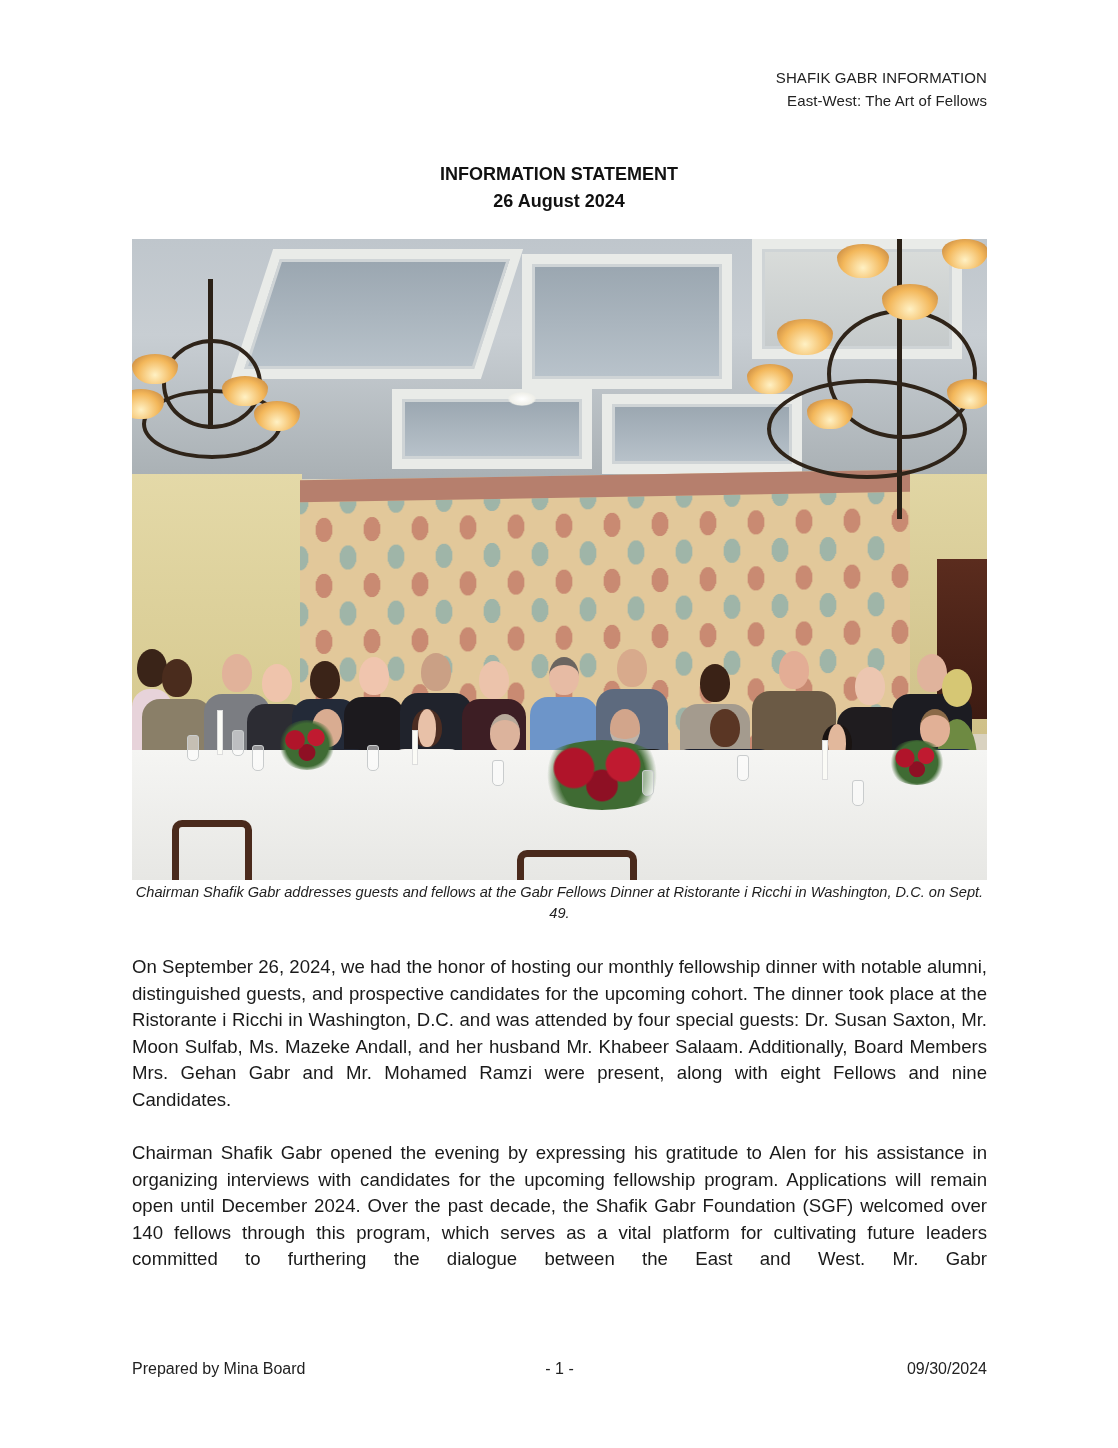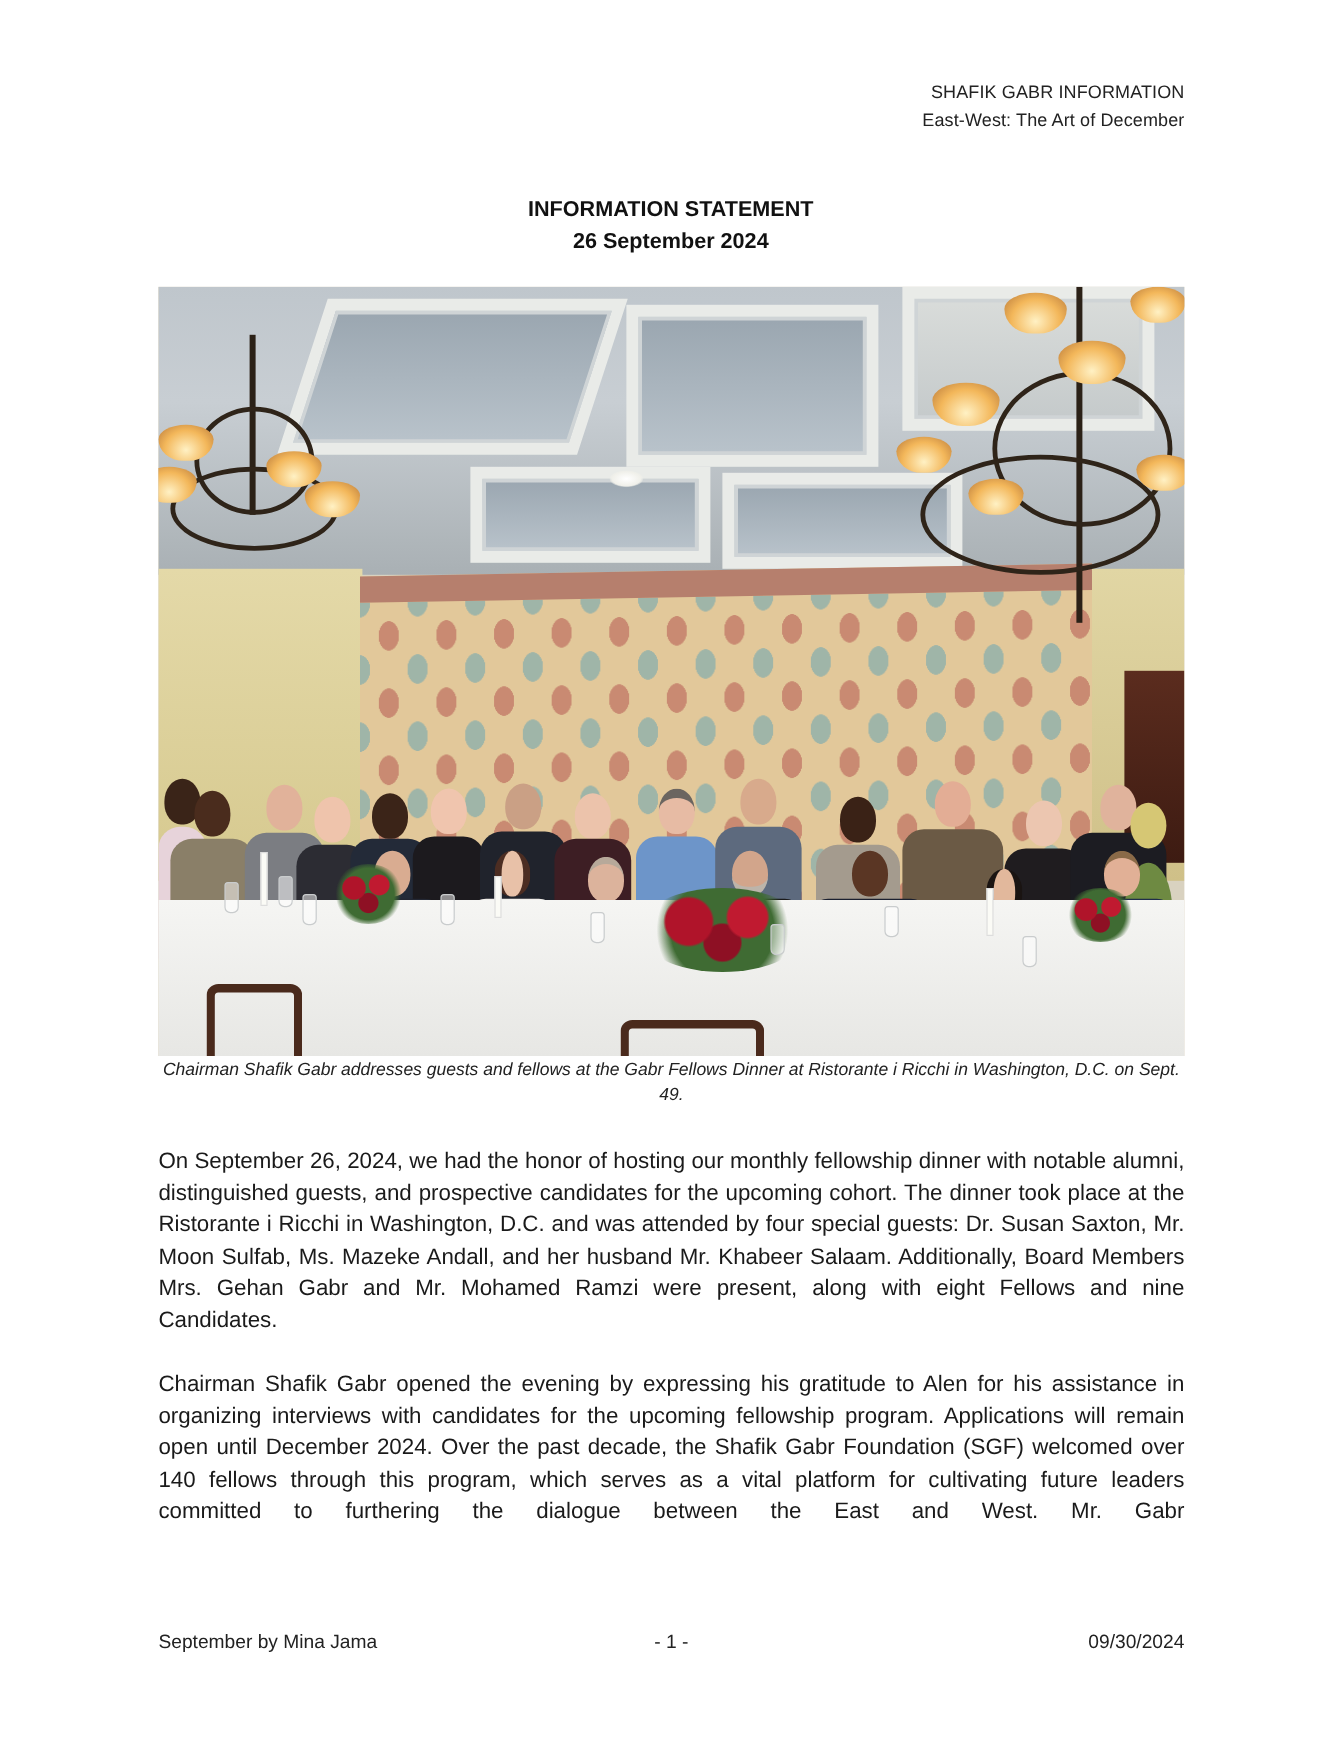--- a/index.html
+++ b/index.html
@@ -162,26 +162,26 @@
     }
     .footer .left { position: absolute; left: 0; top: 0; }
     .footer .center { position: absolute; left: 0; width: 855px; text-align: center; top: 0; }
     .footer .right { position: absolute; right: 0; top: 0; }
   </style>
 </head>
 <body>
 
 <div class="page-header">
   <div>SHAFIK GABR INFORMATION</div>
-  <div>East-West: The Art of December</div>
+  <div>East-West: The Art of Fellows</div>
 </div>
 
 <div class="title-block">
   <div>INFORMATION STATEMENT</div>
-  <div>26 September 2024</div>
+  <div>26 August 2024</div>
 </div>
 
 <div class="photo" role="img" aria-label="Group photo of guests and fellows around a dinner table with white tablecloth, red rose centerpieces, candles, wrought-iron chandeliers, coffered ceiling and patterned tapestry wall">
   <div class="ceiling">
     <div class="coffer" style="left:120px;top:10px;width:250px;height:130px;transform:skewX(-18deg);"></div>
     <div class="coffer" style="left:390px;top:15px;width:210px;height:135px;"></div>
     <div class="coffer" style="left:260px;top:150px;width:200px;height:80px;"></div>
     <div class="coffer" style="left:470px;top:155px;width:200px;height:80px;"></div>
     <div class="coffer" style="left:620px;top:0px;width:210px;height:120px;background:linear-gradient(180deg,#d9dcda,#c5cacb);"></div>
     <div class="downlight" style="left:376px;top:153px;"></div>
@@ -327,16 +327,16 @@
     <div class="chair" style="left:385px;top:100px;width:120px;height:40px;"></div>
   </div>
 </div>
 
 <div class="caption">Chairman Shafik Gabr addresses guests and fellows at the Gabr Fellows Dinner at Ristorante i Ricchi in Washington, D.C. on Sept. 49.</div>
 
 <p class="para para-1">On September 26, 2024, we had the honor of hosting our monthly fellowship dinner with notable alumni, distinguished guests, and prospective candidates for the upcoming cohort. The dinner took place at the Ristorante i Ricchi in Washington, D.C. and was attended by four special guests: Dr. Susan Saxton, Mr. Moon Sulfab, Ms. Mazeke Andall, and her husband Mr. Khabeer Salaam. Additionally, Board Members Mrs. Gehan Gabr and Mr. Mohamed Ramzi were present, along with eight Fellows and nine Candidates.</p>
 <p class="para para-2">Chairman Shafik Gabr opened the evening by expressing his gratitude to Alen for his assistance in organizing interviews with candidates for the upcoming fellowship program. Applications will remain open until December 2024. Over the past decade, the Shafik Gabr Foundation (SGF) welcomed over 140 fellows through this program, which serves as a vital platform for cultivating future leaders committed to furthering the dialogue between the East and West. Mr. Gabr</p>
 
 <div class="footer">
-  <span class="left">September by Mina Jama</span>
+  <span class="left">Prepared by Mina Board</span>
   <span class="center">- 1 -</span>
   <span class="right">09/30/2024</span>
 </div>
 
 </body></html>

